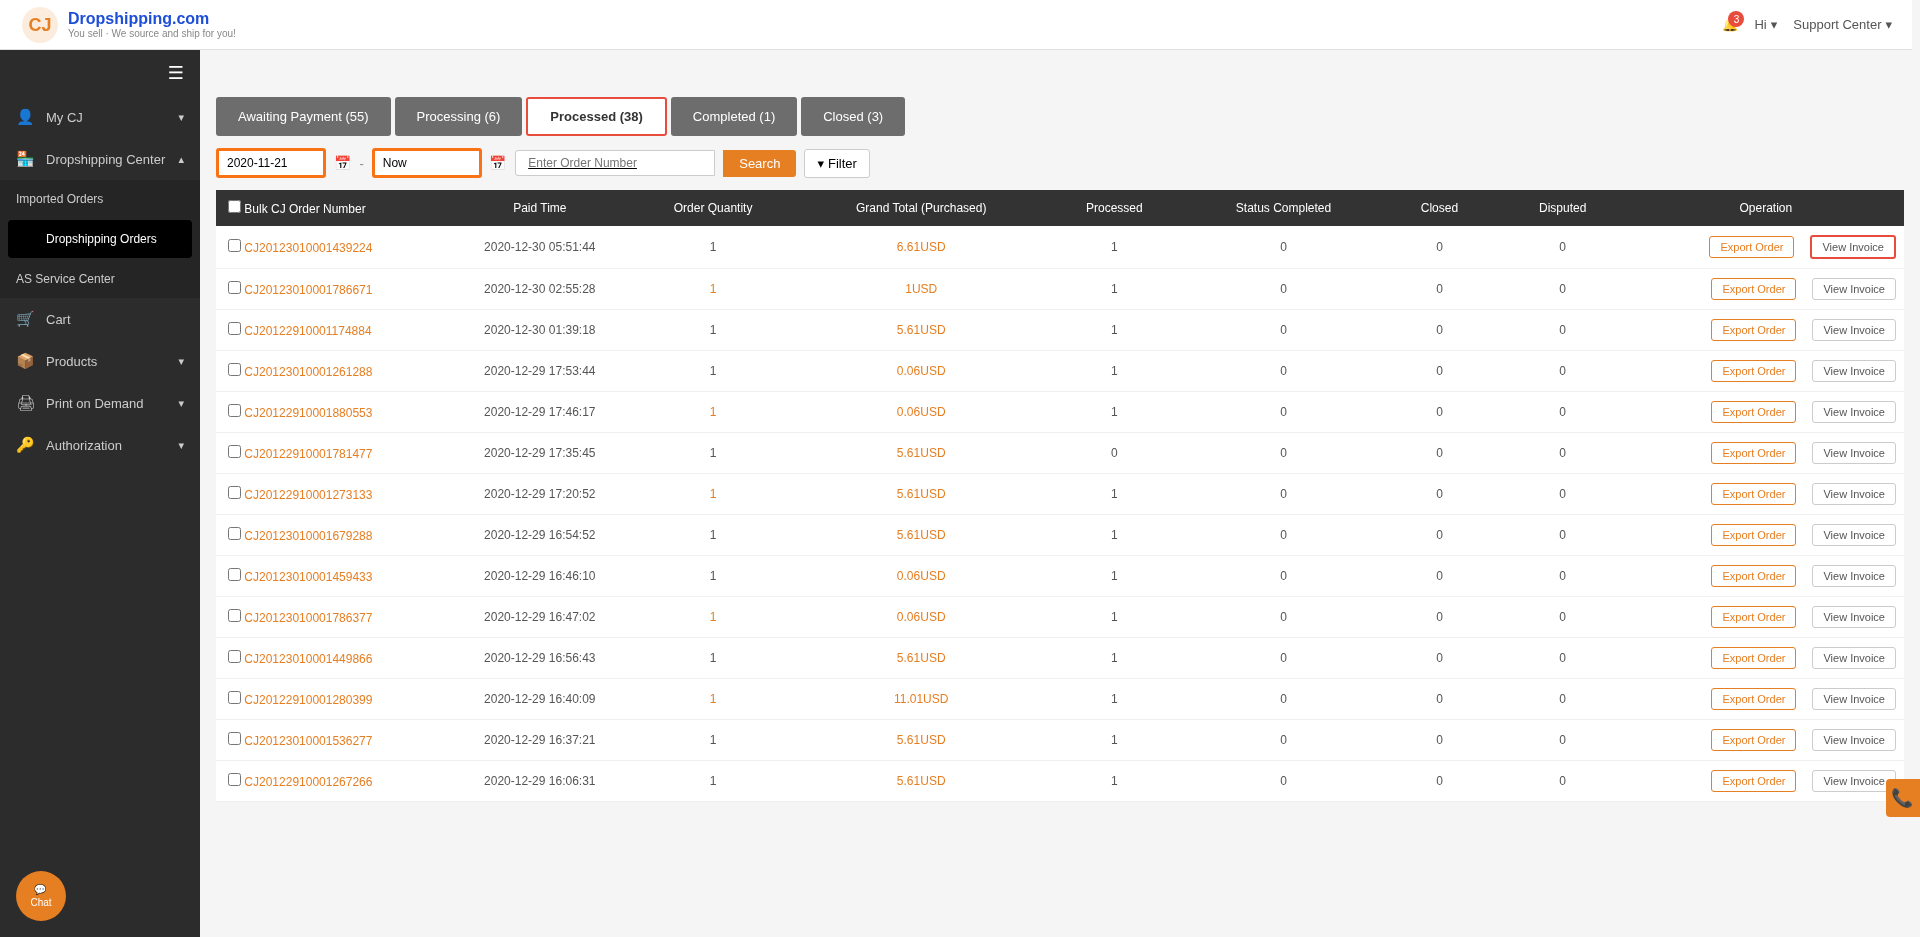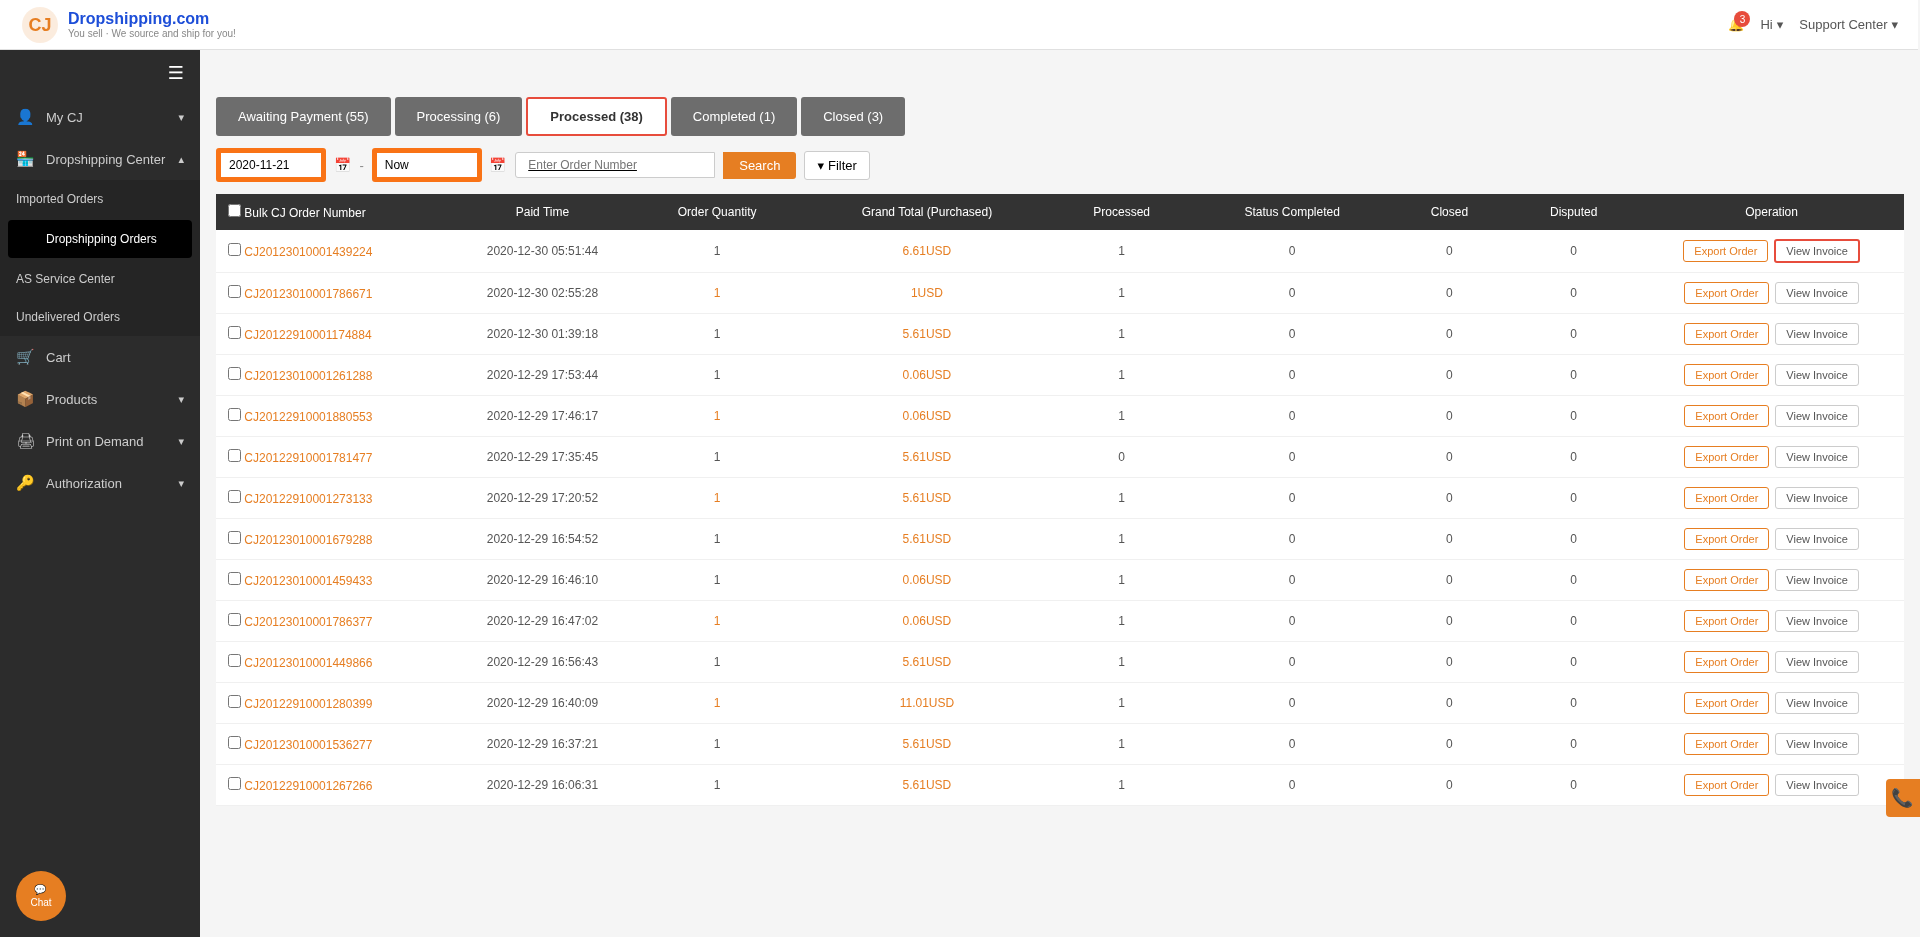--- a/index.html
+++ b/index.html
@@ -8,21 +8,21 @@
     
     .top-nav {
       background: #fff;
       height: 50px;
       display: flex;
       align-items: center;
       justify-content: space-between;
       padding: 0 20px;
       border-bottom: 1px solid #e0e0e0;
       position: fixed;
-      top: 0; left: 0; right: 2px;
+      top: 0; left: 0; right: 8px;
       z-index: 100;
     }
     .logo-area { display: flex; align-items: center; gap: 8px; }
     .logo-icon { width: 40px; height: 40px; }
     .logo-text { display: flex; flex-direction: column; }
     .logo-title { color: #1d4ed8; font-size: 16px; font-weight: bold; }
     .logo-subtitle { color: #888; font-size: 10px; }
     .top-right { display: flex; align-items: center; gap: 16px; }
     .bell-icon { position: relative; cursor: pointer; }
     .bell-badge {
@@ -105,21 +105,21 @@
 
     
     .filter-bar {
       display: flex;
       align-items: center;
       gap: 8px;
       margin-bottom: 12px;
     }
     .date-input {
       padding: 5px 8px;
-      border: 5px solid #f97316;
+      border: 3px solid #f97316;
       border-radius: 3px;
       font-size: 12px;
       width: 110px;
     }
     .date-icon { color: #888; cursor: pointer; font-size: 14px; }
     .separator { color: #888; }
     .order-input {
       padding: 5px 12px;
       border: 1px solid #ccc;
       border-radius: 3px 0 0 3px;
@@ -182,21 +182,21 @@
     .invoice-btn {
       padding: 4px 10px;
       background: #fff;
       border: 1px solid #ccc;
       color: #555;
       border-radius: 3px;
       cursor: pointer;
       font-size: 11px;
     }
     .invoice-btn.highlighted { border: 2px solid #e74c3c; }
-    .op-cell { display: flex; gap: 6px; justify-content: center; align-items: center; }
+    .op-cell { display: flex; gap: 16px; justify-content: flex-end; align-items: center; }
     .checkbox { cursor: pointer; }
 
     
     .side-float {
       position: fixed;
       right: 0;
       bottom: 120px;
       background: #e67e22;
       color: #fff;
       padding: 8px 6px;
@@ -257,23 +257,20 @@
     </div>
     <div class="sidebar-submenu">
       <div class="sidebar-item">
         <span>Imported Orders</span>
       </div>
       <div class="sidebar-item active-sub-btn">
         <span>Dropshipping Orders</span>
       </div>
       <div class="sidebar-item">
         <span>AS Service Center</span>
-      </div>
-      <div class="sidebar-item">
-        <span>Undelivered Orders</span>
       </div>
     </div>
 
     <div class="sidebar-item">
       <span class="sidebar-icon">🛒</span>
       <span>Cart</span>
     </div>
 
     <div class="sidebar-item">
       <span class="sidebar-icon">📦</span>

